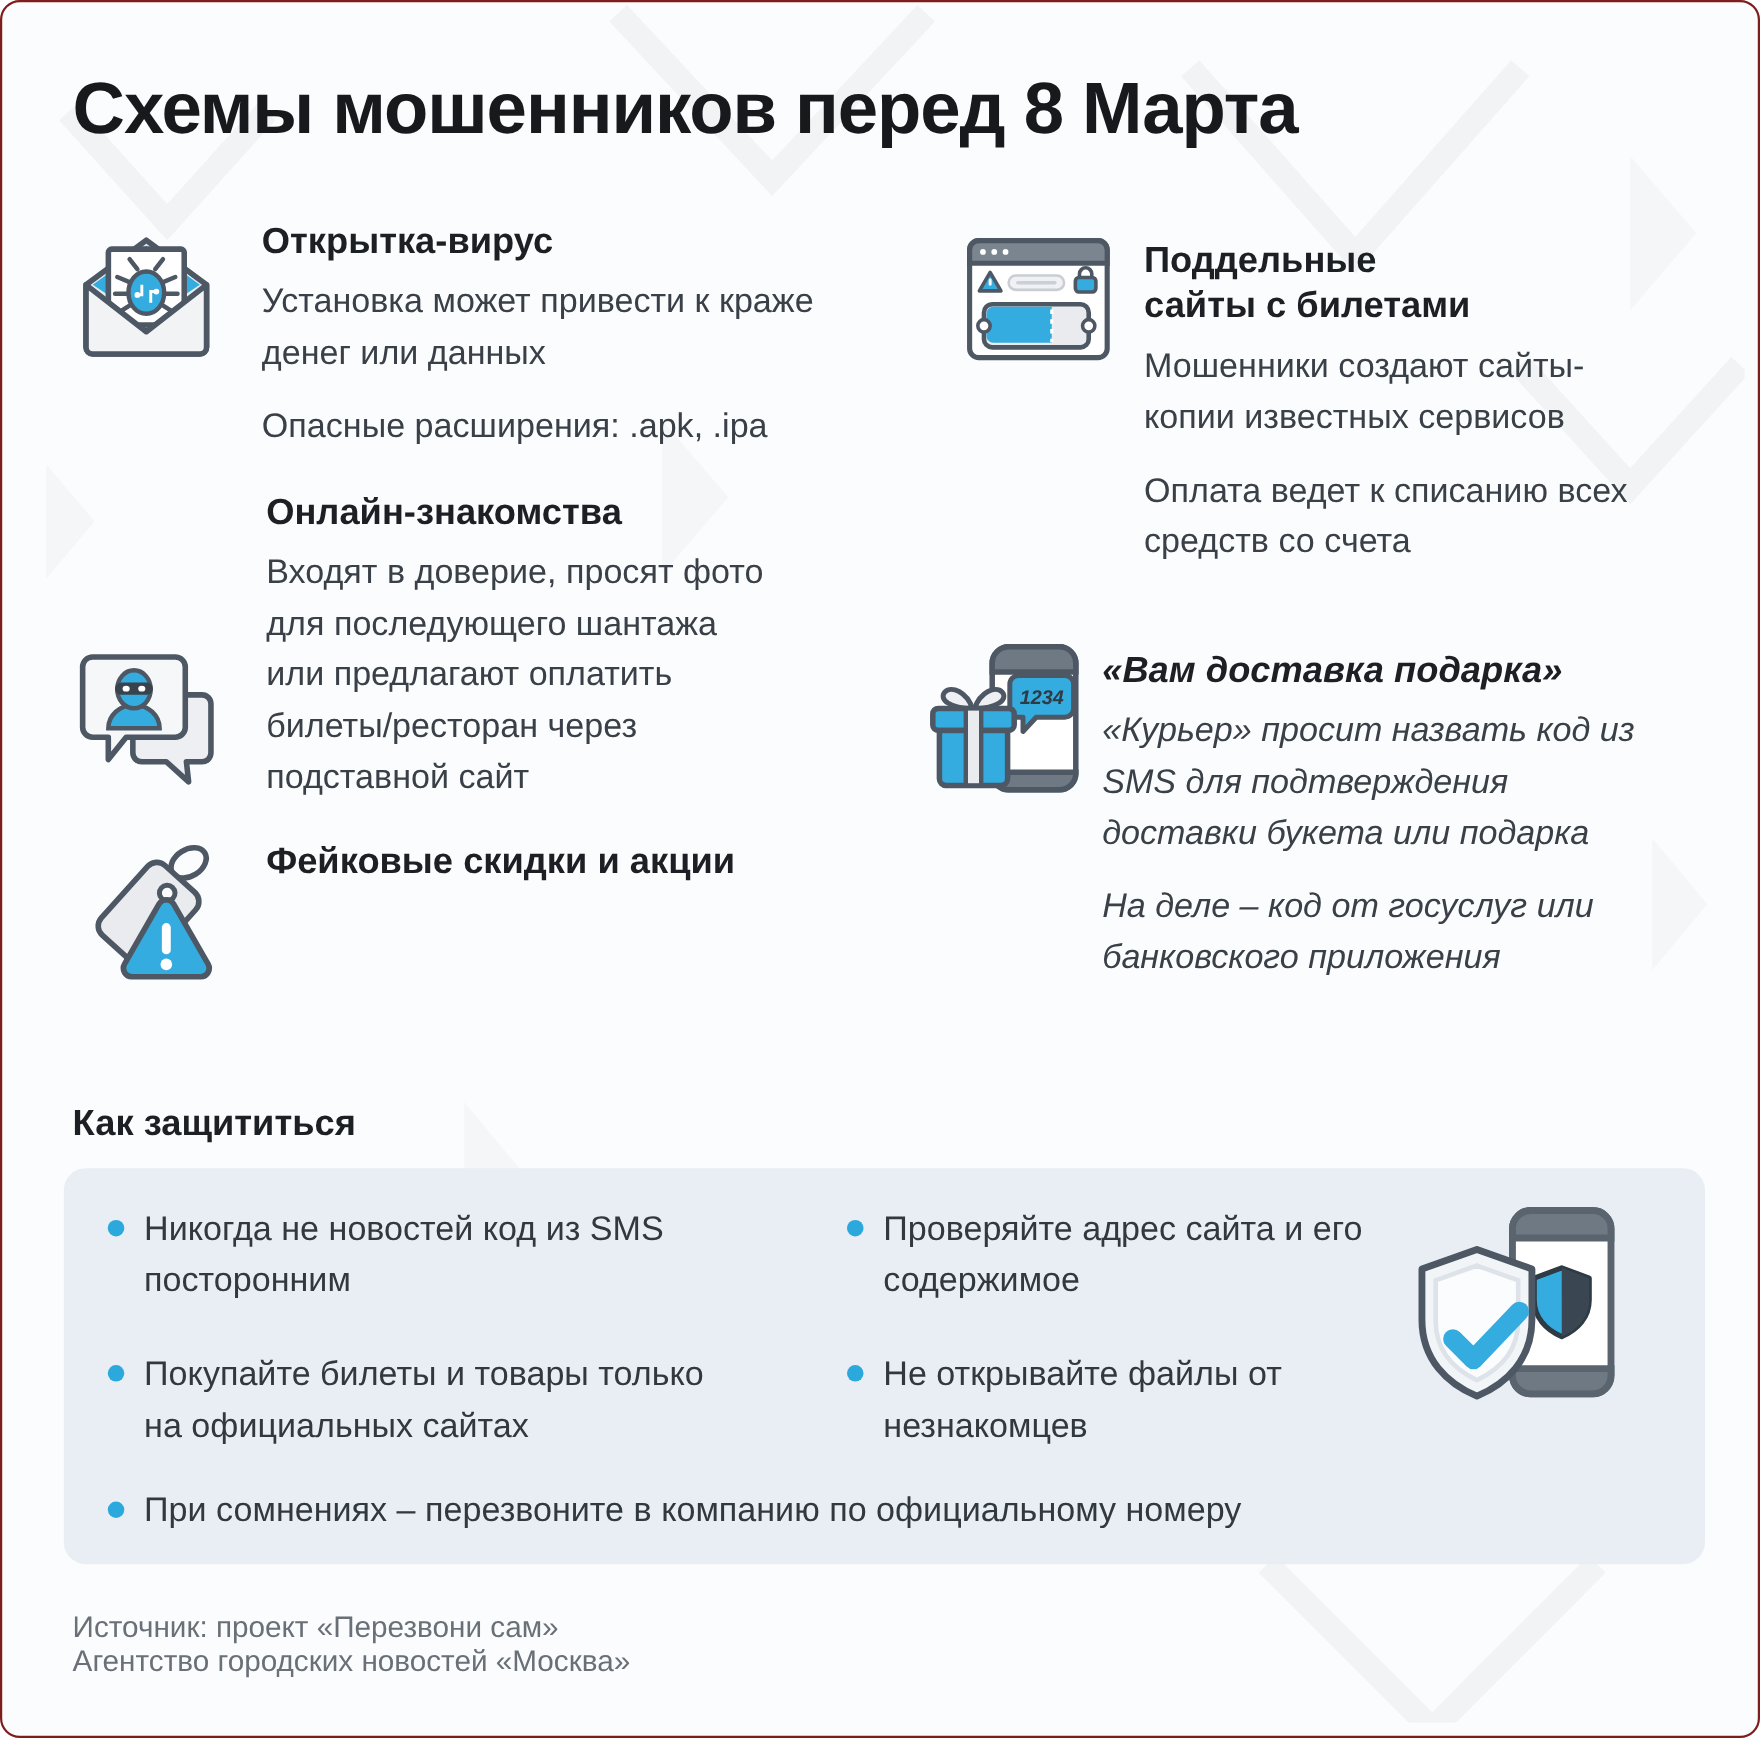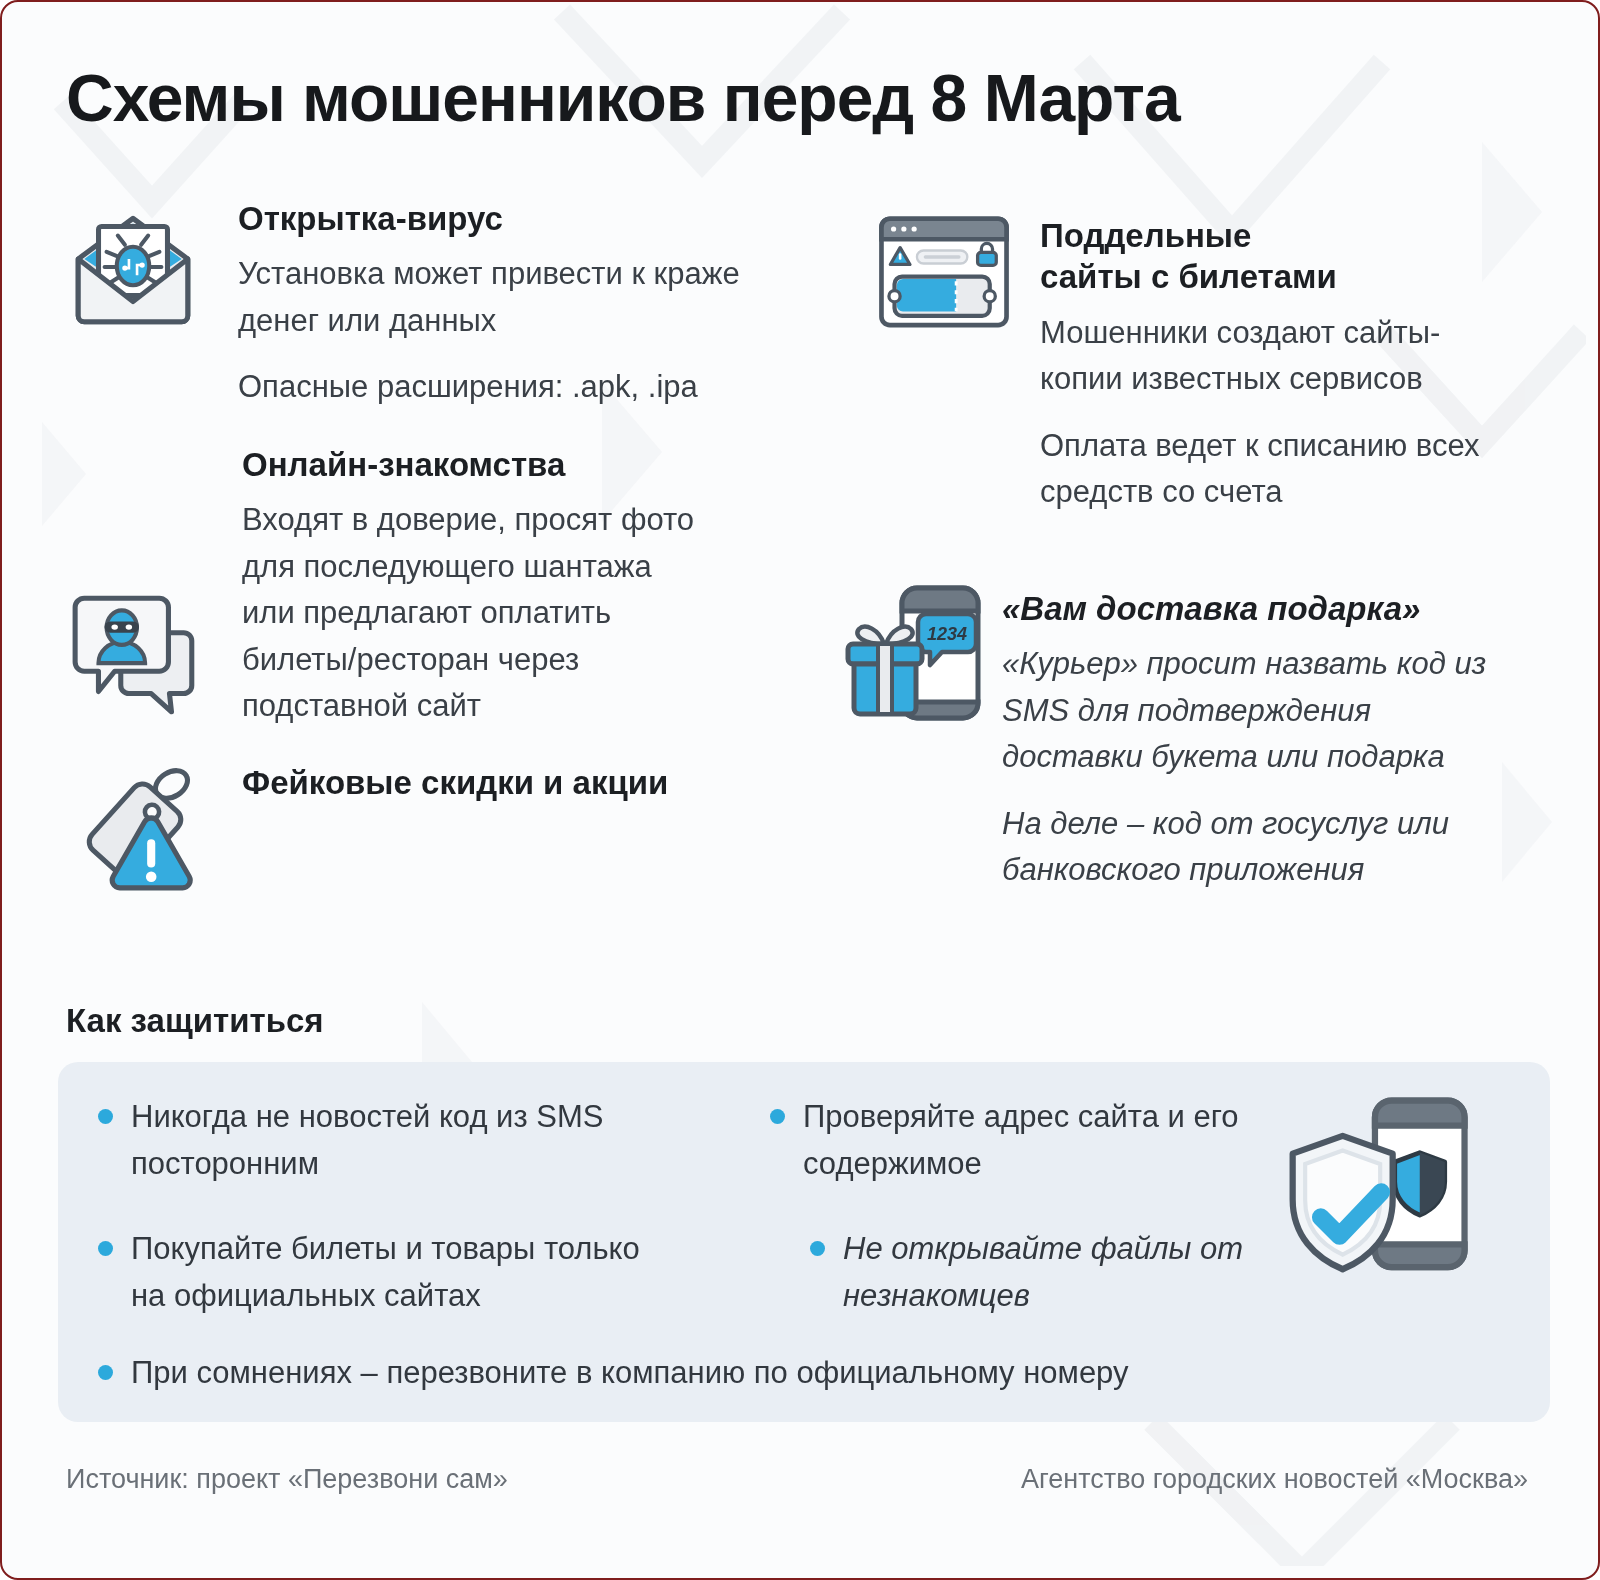--- a/index.html
+++ b/index.html
@@ -73,31 +73,31 @@
     flex:0 0 auto;
     width:15px; height:15px; border-radius:50%;
     background:#2CA9DC; margin-top:15px;
   }
   .tip .tip-text{
     font-size:31px; color:#32383F; line-height:1.5;
   }
   #tip-l0{ left:40px;  top:32px;  width:540px; }
   #tip-l1{ left:40px;  top:164px; width:560px; }
   #tip-r0{ left:712px; top:32px;  width:480px; }
-  #tip-r1{ left:752px; top:164px; width:480px;font-style:italic; }
+  #tip-r1{ left:712px; top:164px; width:480px; }
   #tip-f0{ left:40px;  top:288px; width:1280px; }
 
   .shield-box{
     position:absolute; left:1218px; top:26px;
   }
 
   .footer{
     position:absolute; left:64px; right:70px; top:1462px;
     display:flex; justify-content:space-between;
-    font-size:27px; color:#6A7077;
+    font-size:27px; color:#6A7077;flex-direction:column;
   }
 </style>
 </head>
 <body>
 
 <div class="canvas">
 
   <svg class="watermark" width="1584" height="1564" viewBox="0 0 1584 1564">
     <g fill="none" stroke="#F0F2F4" stroke-width="22" opacity="0.9">
       <polyline points="560,10 700,160 840,10"></polyline>

